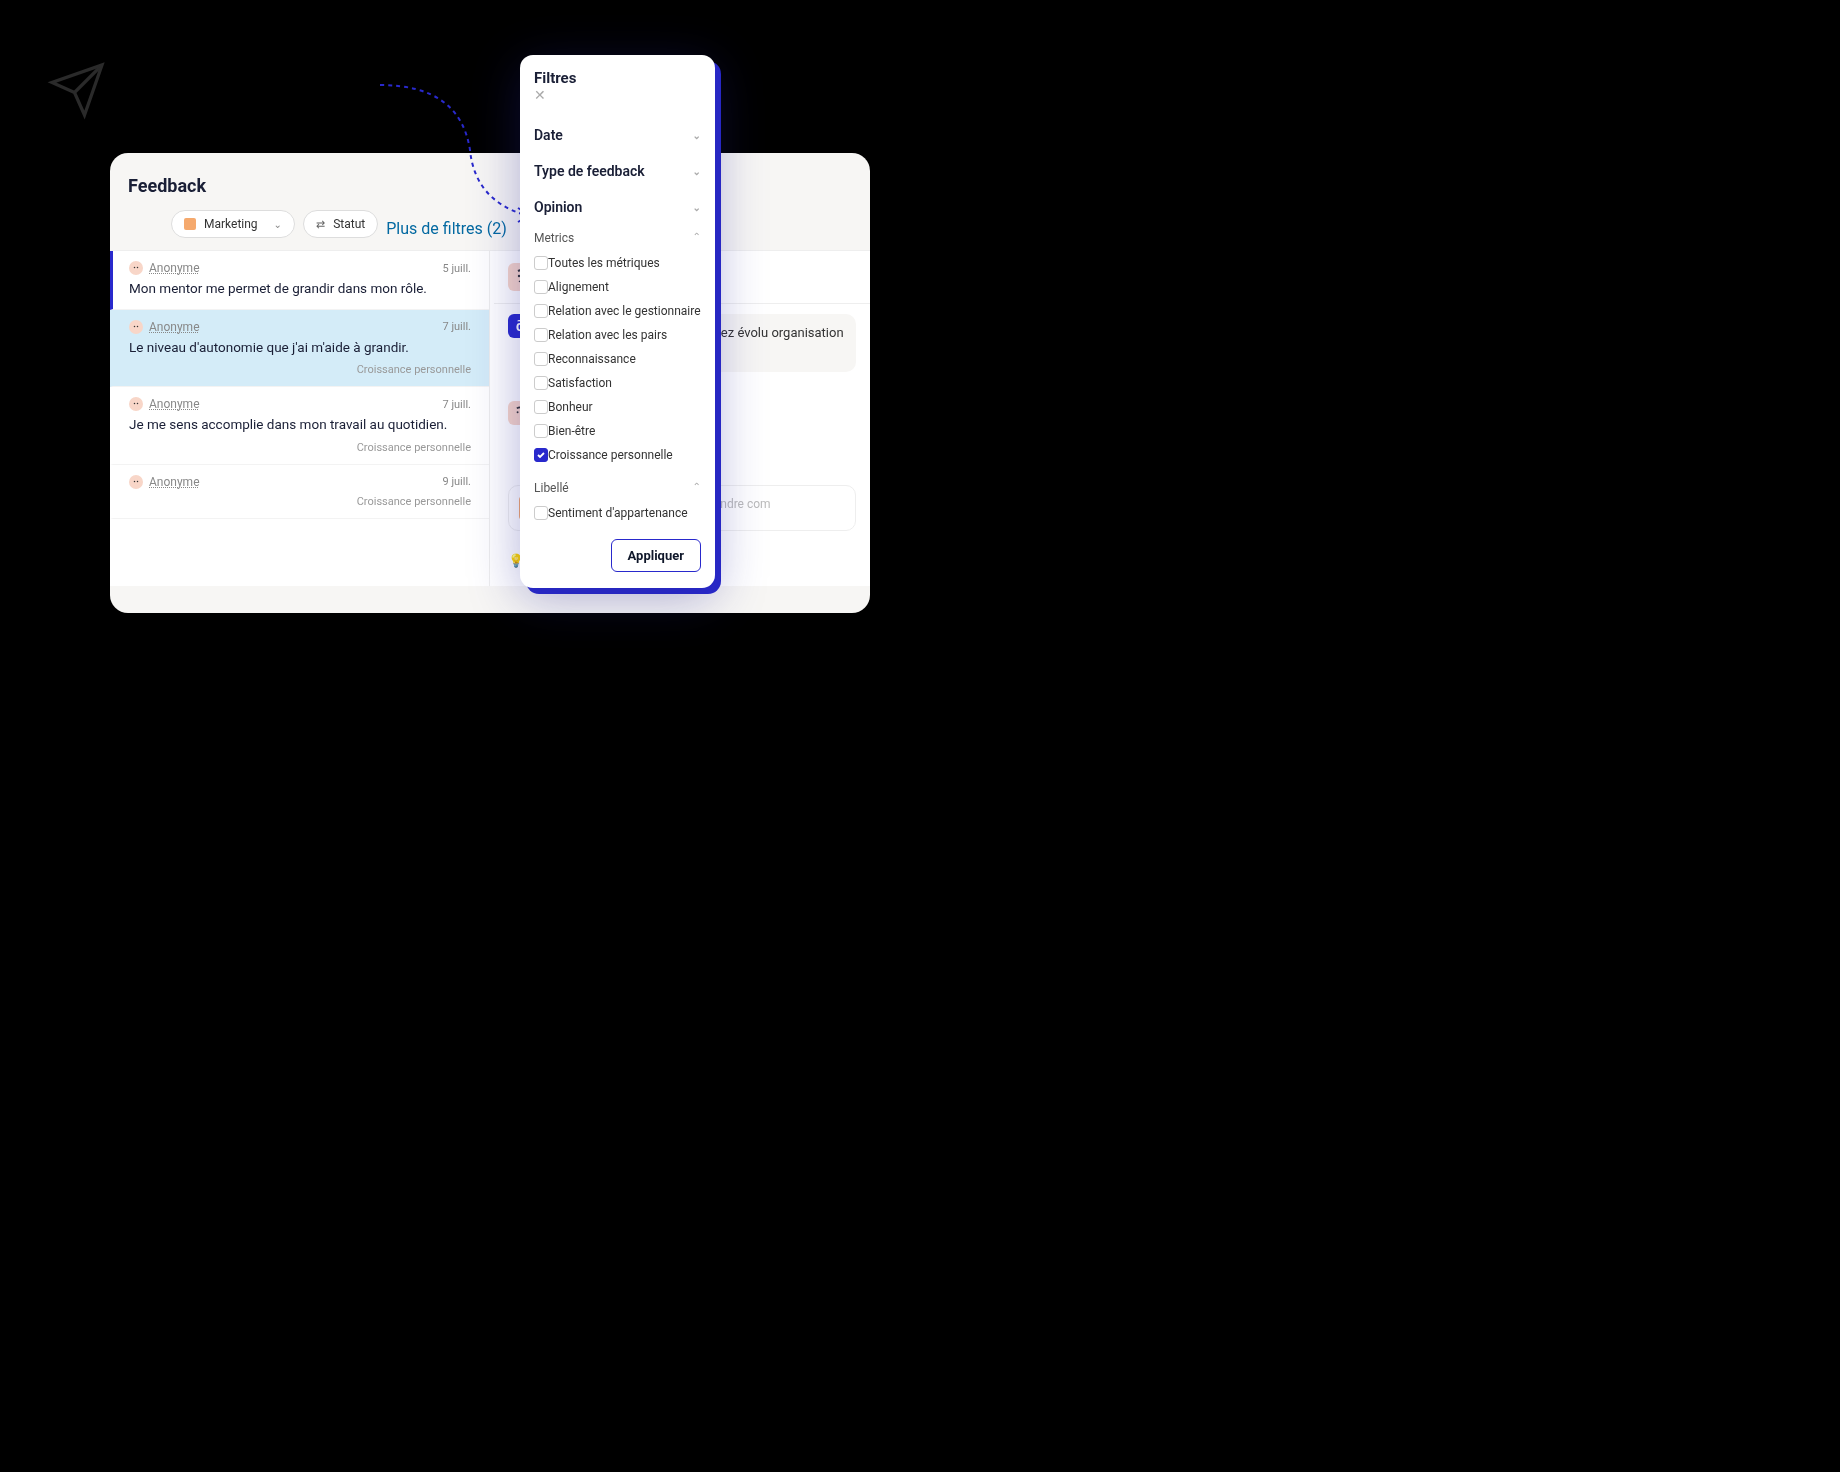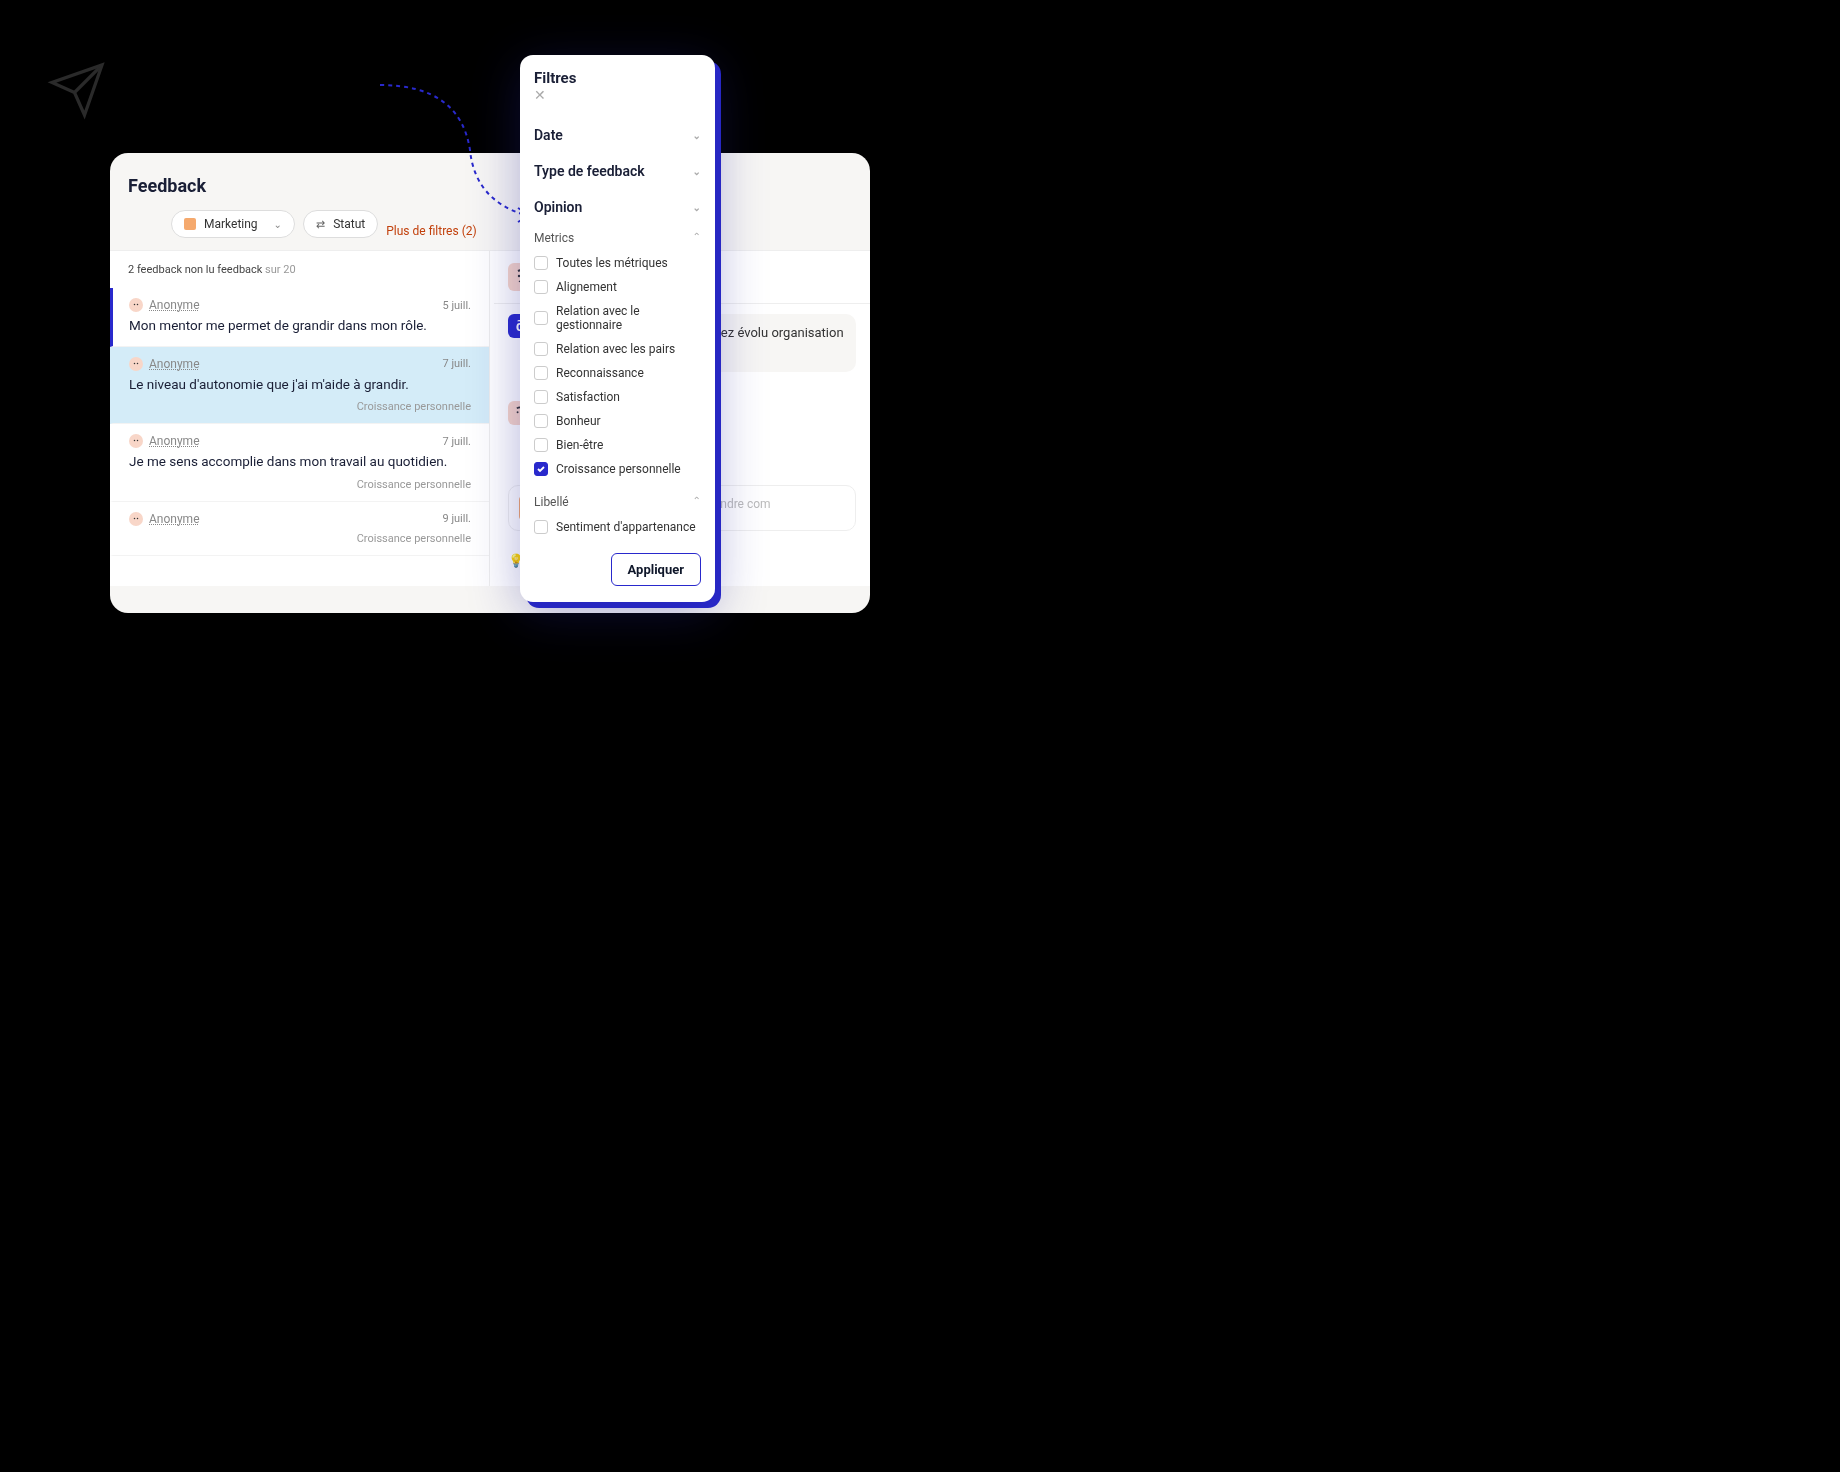--- a/index.html
+++ b/index.html
@@ -9,21 +9,21 @@
 
 .app-window { position: absolute; top: 153px; left: 110px; width: 760px; height: 460px; background: #f7f6f4; border-radius: 18px; overflow: hidden; box-shadow: 0 4px 30px rgba(0,0,0,0.1); }
 
 .page-title { font-size: 18px; font-weight: 700; color: #1a1f36; padding: 22px 18px 14px; }
 
 .toolbar { display: flex; gap: 8px; padding: 0 18px 12px; align-items: flex-end; margin-left: 43px; }
 .pill { display: inline-flex; align-items: center; gap: 8px; padding: 6px 12px; background: #fff; border: 1px solid #ddd; border-radius: 18px; font-size: 12px; color: #333; cursor: pointer; }
 .team-swatch { width: 12px; height: 12px; background: #f5a96d; border-radius: 2px; }
 .chev { margin-left: 8px; color: #888; font-size: 10px; }
 .status-icon { color: #666; font-size: 11px; }
-.more-filters { color: #c2410c; font-size: 12px; cursor: pointer; }
+.more-filters { color: #0369a1; font-size: 16px; cursor: pointer; }
 
 .main-split { display: flex; background: #fff; border-top: 1px solid #eee; }
 .left-col { width: 50%; border-right: 1px solid #eee; }
 .right-col { width: 50%; padding-left: 4px; }
 
 .result-count { padding: 12px 18px; font-size: 11px; color: #444; }
 .result-count .muted { color: #999; }
 
 .feedback-item { padding: 10px 18px 10px 16px; border-left: 3px solid transparent; border-bottom: 1px solid #f3f3f3; position: relative; }
 .feedback-item.active { border-left-color: #2929cc; }
@@ -55,21 +55,21 @@
 .help-link { padding: 18px 14px; color: #2929cc; font-size: 13px; font-weight: 600; display: flex; gap: 6px; align-items: center; }
 
 
 .filter-panel { position: absolute; top: 55px; left: 520px; width: 195px; background: #fff; border-radius: 13px; box-shadow: 0 10px 50px rgba(35,35,150,0.35), 6px 6px 0 #2929cc; padding: 14px 14px 16px; z-index: 10; }
 .fp-header { display: flex; justify-content: space-between; align-items: flex-start; margin-bottom: 14px; flex-direction: column; }
 .fp-title { font-size: 15px; font-weight: 700; color: #1a1f36; }
 .fp-close { color: #aaa; font-size: 14px; cursor: pointer; }
 .fp-section { display: flex; justify-content: space-between; align-items: center; padding: 10px 0; font-size: 14px; font-weight: 600; color: #1a1f36; cursor: pointer; }
 .fp-chev { color: #aaa; font-size: 10px; }
 .fp-subheader { font-size: 12px; color: #555; padding: 6px 0; display: flex; justify-content: space-between; }
-.fp-check-row { display: flex; align-items: center; gap: 8px; padding: 5px 0; }
+.fp-check-row { display: flex; align-items: center; gap: 0; padding: 5px 0; }
 .fp-checkbox { width: 14px; height: 14px; border: 1.5px solid #ccc; border-radius: 3px; flex-shrink: 0; display: flex; align-items: center; justify-content: center; }
 .fp-checkbox.checked { background: #2929cc; border-color: #2929cc; }
 .fp-check-row span { font-size: 12px; color: #333; }
 .fp-apply { margin-top: 14px; text-align: right; }
 .fp-apply-btn { display: inline-block; border: 1.5px solid #2929cc; color: #0f172a; font-weight: 700; font-size: 13px; padding: 8px 16px; border-radius: 6px; cursor: pointer; }
 
 
 .connector { position: absolute; top: 80px; left: 370px; width: 170px; height: 150px; z-index: 5; }
 </style>
 </head>
@@ -92,24 +92,20 @@
     </div>
     <div class="pill">
       <span class="status-icon">⇄</span>
       <span>Statut</span>
     </div>
     <span class="more-filters">Plus de filtres (2)</span>
   </div>
 
   <div class="main-split">
     <div class="left-col">
-      <div class="result-count">
-        <span>2 feedback non lu feedback</span>
-        <span class="muted">sur 20</span>
-      </div>
       <div id="feedback-list-container">
           <div class="feedback-item active">
     <div class="fi-header">
       <span class="avatar-mini">
         <svg width="10" height="10" viewBox="0 0 20 20">
                   <circle cx="7" cy="9" r="1.5" fill="#333"></circle>
                   <circle cx="13" cy="9" r="1.5" fill="#333"></circle>
                 </svg>
       </span>
       <span class="author">Anonyme</span>

